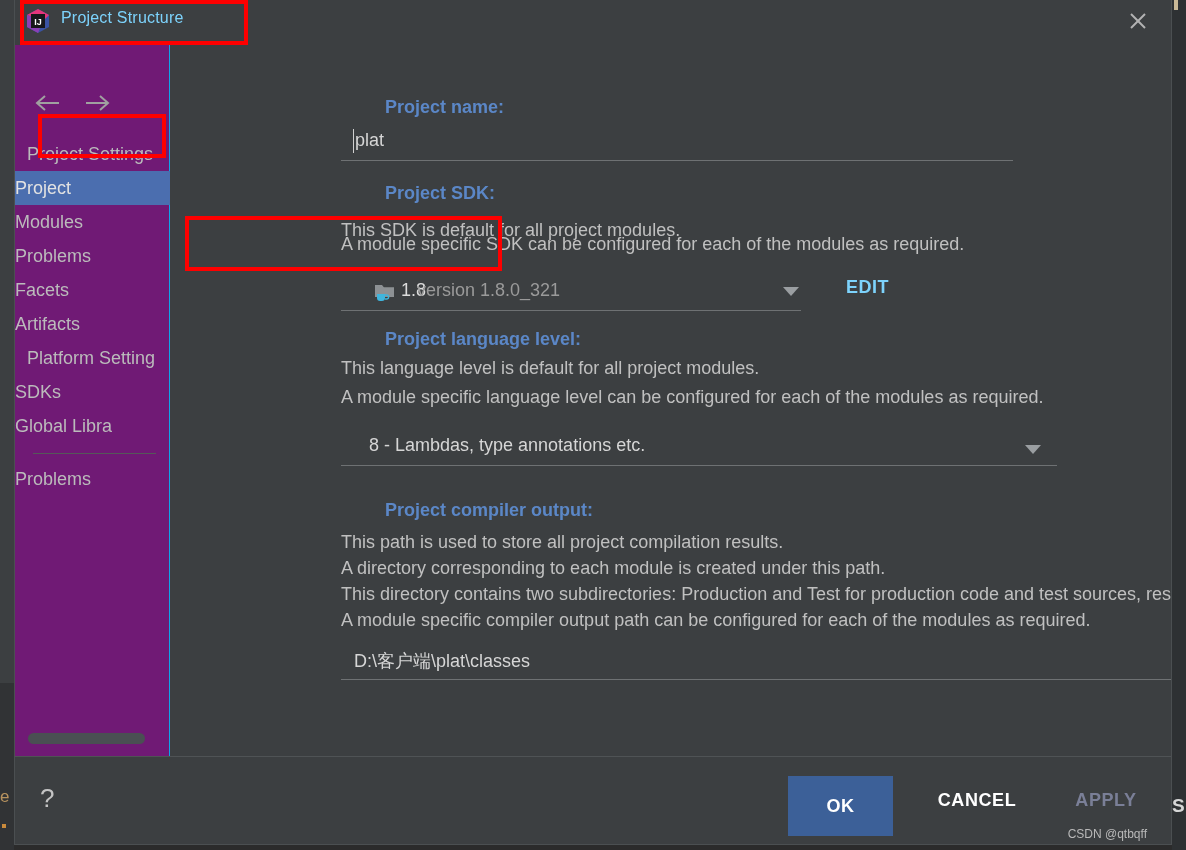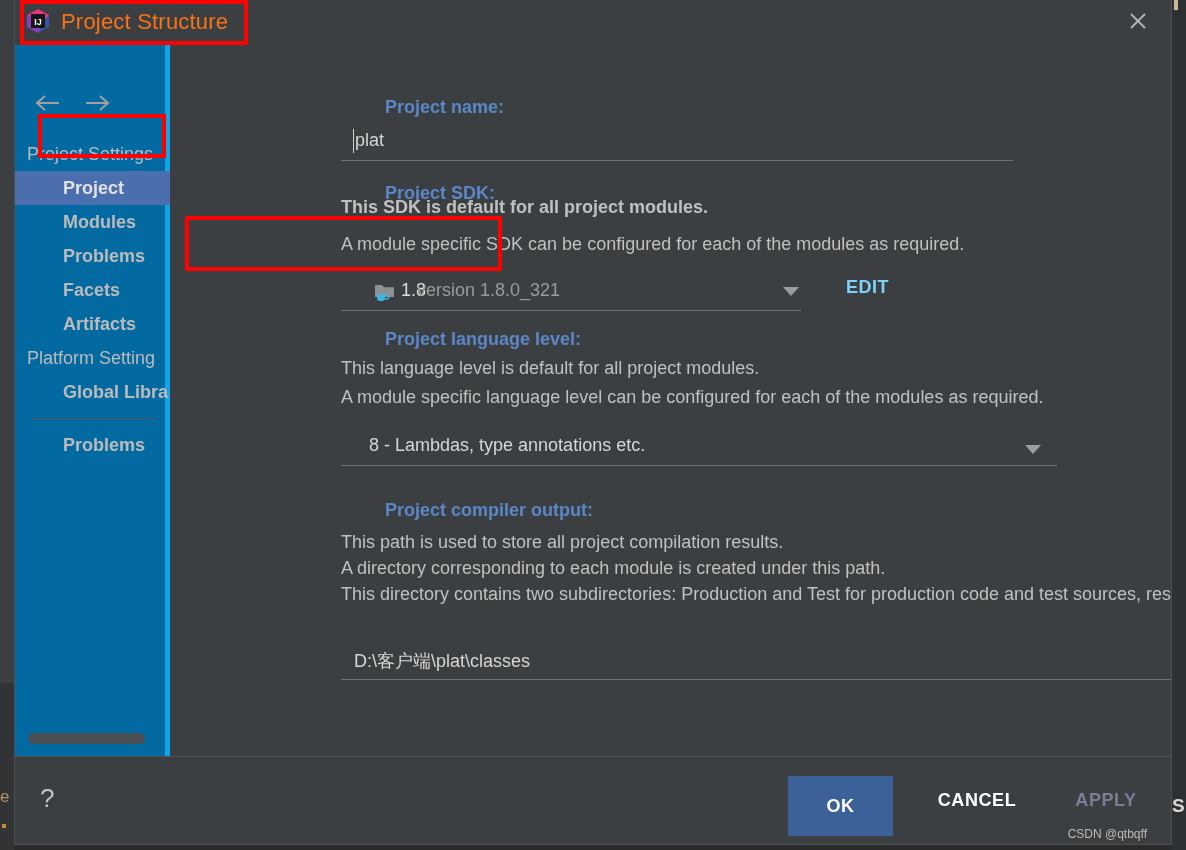--- a/index.html
+++ b/index.html
@@ -62,58 +62,56 @@
     position: relative; height: 45px; flex: none;
     background: #3c3f41;
     display: flex; align-items: center; text-align: center;
   }
   .ij-logo {
     position: absolute; left: 10px; top: 8px;
     width: 26px; height: 26px;
   }
   .dialog-title {
     position: absolute; left: 46px; top: 9px;
-    font-size: 22px; color: #f97316; letter-spacing: .2px;
+    font-size: 16px; color: #7dd3fc; letter-spacing: .2px;
   }
   .close-btn {
     position: absolute; right: 20px; top: 8px;
     width: 26px; height: 26px;
     display: flex; align-items: center; justify-content: center;
     cursor: pointer;
   }
   .close-btn svg { display: block; }
 
   
   .dlg-body { flex: 1 1 auto; display: flex; position: relative; min-height: 0; }
 
   
   .sidebar {
     width: 155px; flex: none; position: relative;
-    background: #0369a1;
-    border-right: 5px solid #0ea5e9;
+    background: #701a75;
+    border-right: 1px solid #0ea5e9;
   }
   .nav-arrows {
     position: absolute; left: 20px; top: 49px;
     display: flex; gap: 23px; align-items: center;
   }
   .nav-arrow { cursor: pointer; }
   .tree { position: absolute; left: 0; top: 92px; width: 155px; }
   .tree-group {
     height: 34px; display: flex; align-items: center;
     padding-left: 12px;
     font-size: 18px; color: #bbbbbb;
     white-space: nowrap; overflow: hidden;
   }
   .tree-item {
     height: 34px; display: flex; align-items: center;
-    padding-left: 48px;
     font-size: 18px; color: #bbbbbb;
     white-space: nowrap; overflow: hidden;
     cursor: pointer;
-    font-weight: bold;
   }
   .tree-item.selected { background: #4b6eaf; color: #e2e2e2; }
   .tree-sep {
     margin: 10px 14px 8px 18px; height: 1px; background: #555859;
   }
   .sb-scroll {
     position: absolute; left: 13px; bottom: 12px;
     width: 117px; height: 11px; border-radius: 6px;
     background: #4a4f53; cursor: pointer;
   }
@@ -269,38 +267,39 @@
         </div>
 
         <div class="tree">
           <div class="tree-group">Project Settings</div>
           <div class="tree-item selected">Project</div>
           <div class="tree-item">Modules</div>
           <div class="tree-item">Problems</div>
           <div class="tree-item">Facets</div>
           <div class="tree-item">Artifacts</div>
           <div class="tree-group">Platform Setting</div>
+          <div class="tree-item">SDKs</div>
           <div class="tree-item">Global Libra</div>
           <div class="tree-sep"></div>
           <div class="tree-item">Problems</div>
         </div>
 
         <div class="sb-scroll"></div>
       </div>
 
       <div class="content">
 
         <div class="section-label" style="left:171px; top:52px;">Project name:</div>
         <div class="field" style="left:171px; top:78px; width:672px;">
           <span class="caret"></span>
           <span class="val">plat</span>
         </div>
 
         <div class="section-label" style="left:171px; top:138px;">Project SDK:</div>
-        <div class="desc" style="left:171px; top:152px;font-weight:bold;">This SDK is default for all project modules.</div>
+        <div class="desc" style="left:171px; top:175px;">This SDK is default for all project modules.</div>
         <div class="desc" style="left:171px; top:189px;">A module specific SDK can be configured for each of the modules as required.</div>
 
         <div class="sdk-row" style="left:171px; top:228px; width:460px;">
           <span class="sdk-icon">
             <svg width="24" height="24" viewBox="0 0 24 24">
               <path d="M2,5 h7 l2,2.5 h10 v1.5 h-19 z" fill="#8d9194"></path>
               <rect x="2" y="7.5" width="19" height="9.5" fill="#8d9194"></rect>
               <path d="M4,14 h8 v4 a3,3 0 0 1 -3,3 h-2 a3,3 0 0 1 -3,-3 z" fill="#3fb5dd"></path>
               <path d="M12,15 h1.6 a2,2 0 0 1 0,4 h-1.6" fill="none" stroke="#3fb5dd" stroke-width="1.4"></path>
             </svg>
@@ -325,20 +324,21 @@
             <svg width="18" height="12" viewBox="0 0 18 12">
               <polygon points="1,2 17,2 9,11" fill="#9a9ea1"></polygon>
             </svg>
           </span>
         </div>
 
         <div class="section-label" style="left:171px; top:455px;">Project compiler output:</div>
         <div class="desc" style="left:171px; top:487px;">This path is used to store all project compilation results.</div>
         <div class="desc" style="left:171px; top:513px;">A directory corresponding to each module is created under this path.</div>
         <div class="desc" style="left:171px; top:539px;">This directory contains two subdirectories: Production and Test for production code and test sources, respectively.</div>
+        <div class="desc" style="left:171px; top:565px;">A module specific compiler output path can be configured for each of the modules as required.</div>
 
         <div class="field" style="left:171px; top:597px; width:977px;">
           <span class="val" style="left:13px;">D:\客户端\plat\classes</span>
 
         </div>
 
       </div>
     </div>
 
     <div class="footer">

